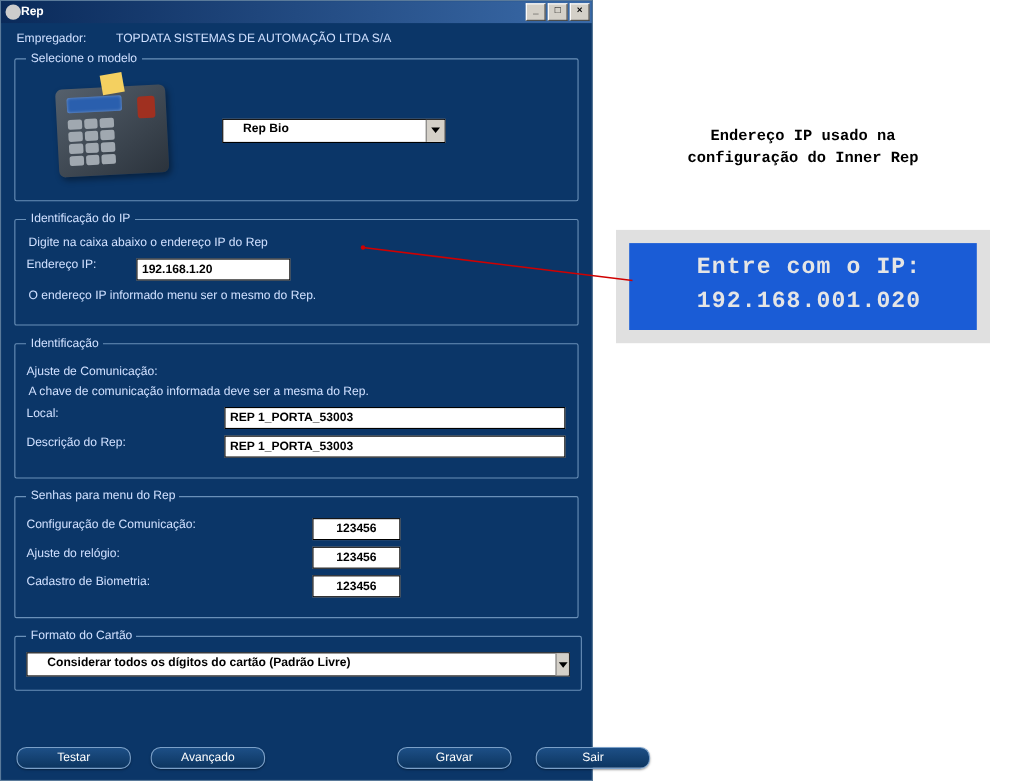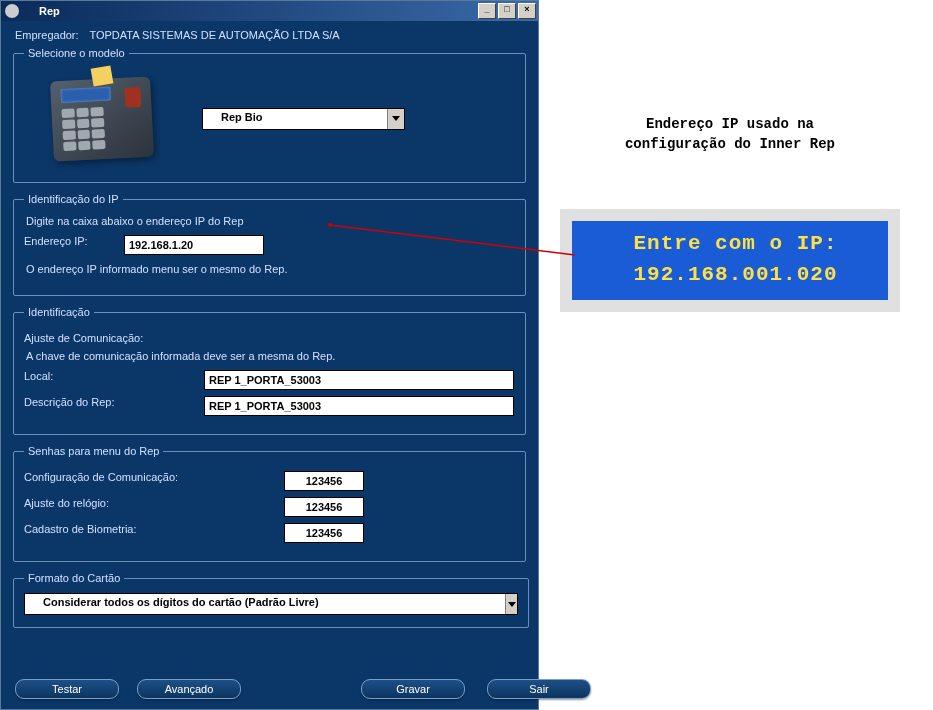--- a/index.html
+++ b/index.html
@@ -25,21 +25,21 @@
     height: 20px;
     background: linear-gradient(to right, #0a2a5a, #3a6aa8);
     display: flex;
     align-items: center;
     justify-content: space-between;
     padding: 0 2px;
     color: #fff;
     font-size: 11px;
     font-weight: bold;
   }
-  .titlebar-left { display:flex; align-items:center; gap:20px; padding-left:2px;}
+  .titlebar-left { display:flex; align-items:center; gap:0; padding-left:2px;}
   .titlebar-icon {
     width:14px; height:14px;
     background:#ccc; border-radius:50%;
     display:inline-block;
   }
   .win-controls { display:flex; gap:0; }
   .win-btn {
     width:16px;height:14px;
     background:#d4d0c8;
     border:1px solid #fff;
@@ -55,21 +55,21 @@
   }
   .win-content {
     padding: 6px 12px 6px 12px;
     color:#d0e0ff;
   }
   .employer {
     font-size:11px;
     color:#d0e0ff;
     margin: 2px 0 6px 2px;
   }
-  .employer-label { margin-right: 8px; text-align: right; }
+  .employer-label { margin-right: 24px; text-align: right; }
   fieldset {
     border:1px solid #6a90b8;
     border-radius:2px;
     margin: 4px 0 10px 0;
     padding: 8px 10px 12px 10px;
     position:relative;
   }
   legend {
     color:#d0e0ff;
     font-size:11px;
@@ -204,21 +204,21 @@
     line-height:1.4;
   }
   .lcd-frame {
     margin-top:55px;
     background:#e0e0e0;
     padding:12px 12px;
     width:316px;
   }
   .lcd {
     background:#1a5cd6;
-    color:#fde047;
+    color:#e5e5e5;
     font-family:"Courier New",monospace;
     font-weight:bold;
     font-size:21px;
     letter-spacing:1px;
     text-align:center;
     padding:8px 4px 10px 15px;
     line-height:1.45;
   }
   .red-line {
     position:absolute;

